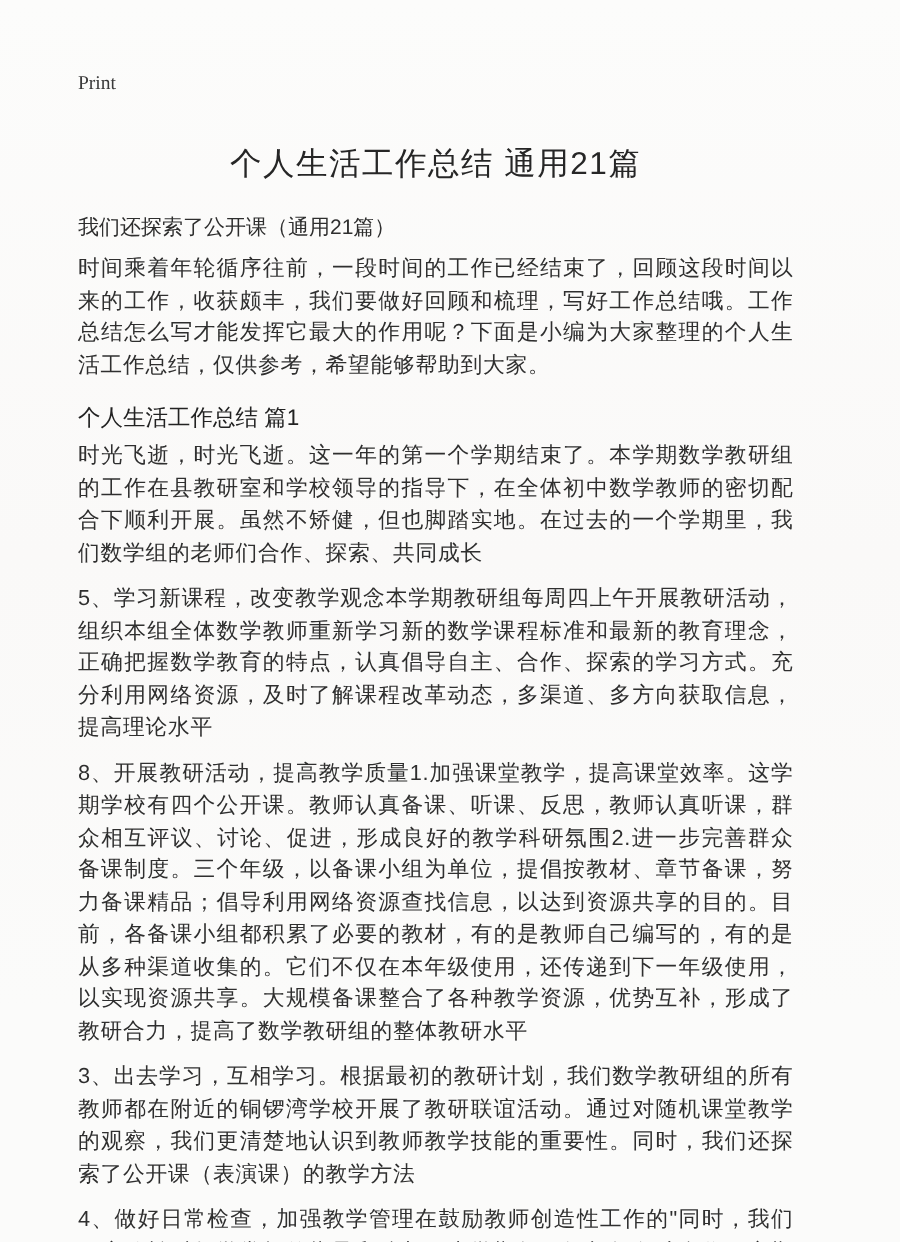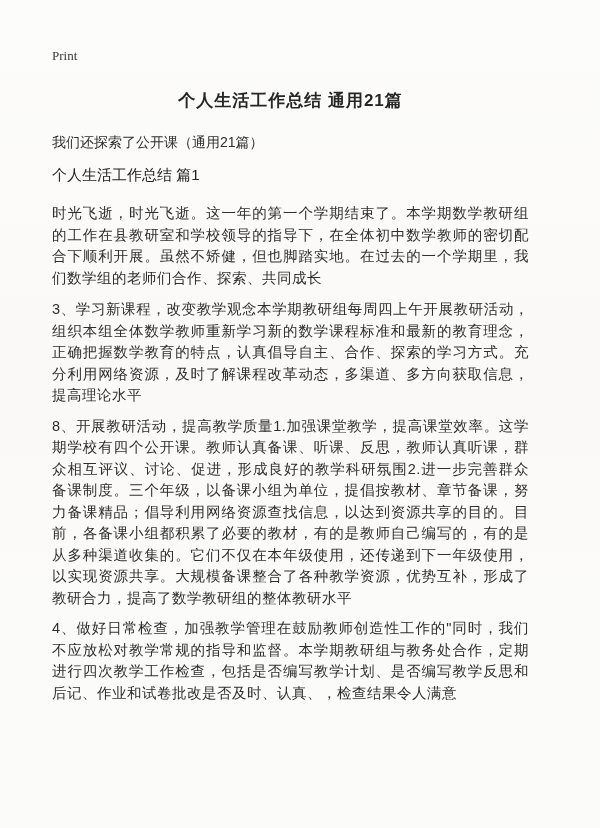--- a/index.html
+++ b/index.html
@@ -23,25 +23,25 @@
   }
   .print-link {
     font-family: "Liberation Serif", serif;
     font-size: 13px;
     color: #3a3a3a;
     margin: 0 0 16px 0;
     cursor: pointer;
     display: inline-block;
   }
   h1.doc-title {
-    font-size: 17px;
-    font-weight: bold;
+    font-size: 21px;
+    font-weight: normal;
     color: #262626;
     text-align: center;
-    margin: 8px 0 0 0;
+    margin: 18px 0 0 0;
     letter-spacing: 1px;
     line-height: 26px;
   }
   .doc-subtitle {
     font-size: 14px;
     color: #2e2e2e;
     margin-top: 19px;
     line-height: 18px;
   }
   p.body-para {
@@ -59,40 +59,41 @@
     font-size: 15px;
     font-weight: normal;
     color: #222222;
     margin: 14px 0 0 0;
     line-height: 19px;
   }
   p.p-gap {
     margin-top: 9px;
   }
   p.p-first {
-    margin-top: 20px;
-    font-family: Liberation Mono, monospace;
+    margin-top: 6px;
   }
 </style>
 </head>
 <body>
 
 <div class="page">
 
   <div class="print-link">Print</div>
 
   <h1 class="doc-title">个人生活工作总结 通用21篇</h1>
 
   <div class="doc-subtitle">我们还探索了公开课（通用21篇）</div>
 
+  <p class="body-para intro">时间乘着年轮循序往前，一段时间的工作已经结束了，回顾这段时间以来的工作，收获颇丰，我们要做好回顾和梳理，写好工作总结哦。工作总结怎么写才能发挥它最大的作用呢？下面是小编为大家整理的个人生活工作总结，仅供参考，希望能够帮助到大家。</p>
 
   <h2 class="section-heading">个人生活工作总结 篇1</h2>
 
   <p class="body-para p-first">时光飞逝，时光飞逝。这一年的第一个学期结束了。本学期数学教研组的工作在县教研室和学校领导的指导下，在全体初中数学教师的密切配合下顺利开展。虽然不矫健，但也脚踏实地。在过去的一个学期里，我们数学组的老师们合作、探索、共同成长</p>
 
-  <p class="body-para p-gap">3、学习新课程，改变教学观念本学期教研组每周四上午开展教研活动，组织本组全体数学教师重新学习新的数学课程标准和最新的教育理念，正确把握数学教育的特点，认真倡导自主、合作、探索的学习方式。充分利用网络资源，及时了解课程改革动态，多渠道、多方向获取信息，提高理论水平</p>
+  <p class="body-para p-gap">5、学习新课程，改变教学观念本学期教研组每周四上午开展教研活动，组织本组全体数学教师重新学习新的数学课程标准和最新的教育理念，正确把握数学教育的特点，认真倡导自主、合作、探索的学习方式。充分利用网络资源，及时了解课程改革动态，多渠道、多方向获取信息，提高理论水平</p>
 
   <p class="body-para p-gap">8、开展教研活动，提高教学质量1.加强课堂教学，提高课堂效率。这学期学校有四个公开课。教师认真备课、听课、反思，教师认真听课，群众相互评议、讨论、促进，形成良好的教学科研氛围2.进一步完善群众备课制度。三个年级，以备课小组为单位，提倡按教材、章节备课，努力备课精品；倡导利用网络资源查找信息，以达到资源共享的目的。目前，各备课小组都积累了必要的教材，有的是教师自己编写的，有的是从多种渠道收集的。它们不仅在本年级使用，还传递到下一年级使用，以实现资源共享。大规模备课整合了各种教学资源，优势互补，形成了教研合力，提高了数学教研组的整体教研水平</p>
 
+  <p class="body-para p-gap">3、出去学习，互相学习。根据最初的教研计划，我们数学教研组的所有教师都在附近的铜锣湾学校开展了教研联谊活动。通过对随机课堂教学的观察，我们更清楚地认识到教师教学技能的重要性。同时，我们还探索了公开课（表演课）的教学方法</p>
 
   <p class="body-para p-gap">4、做好日常检查，加强教学管理在鼓励教师创造性工作的"同时，我们不应放松对教学常规的指导和监督。本学期教研组与教务处合作，定期进行四次教学工作检查，包括是否编写教学计划、是否编写教学反思和后记、作业和试卷批改是否及时、认真、，检查结果令人满意</p>
 
 </div>
 
 </body></html>

